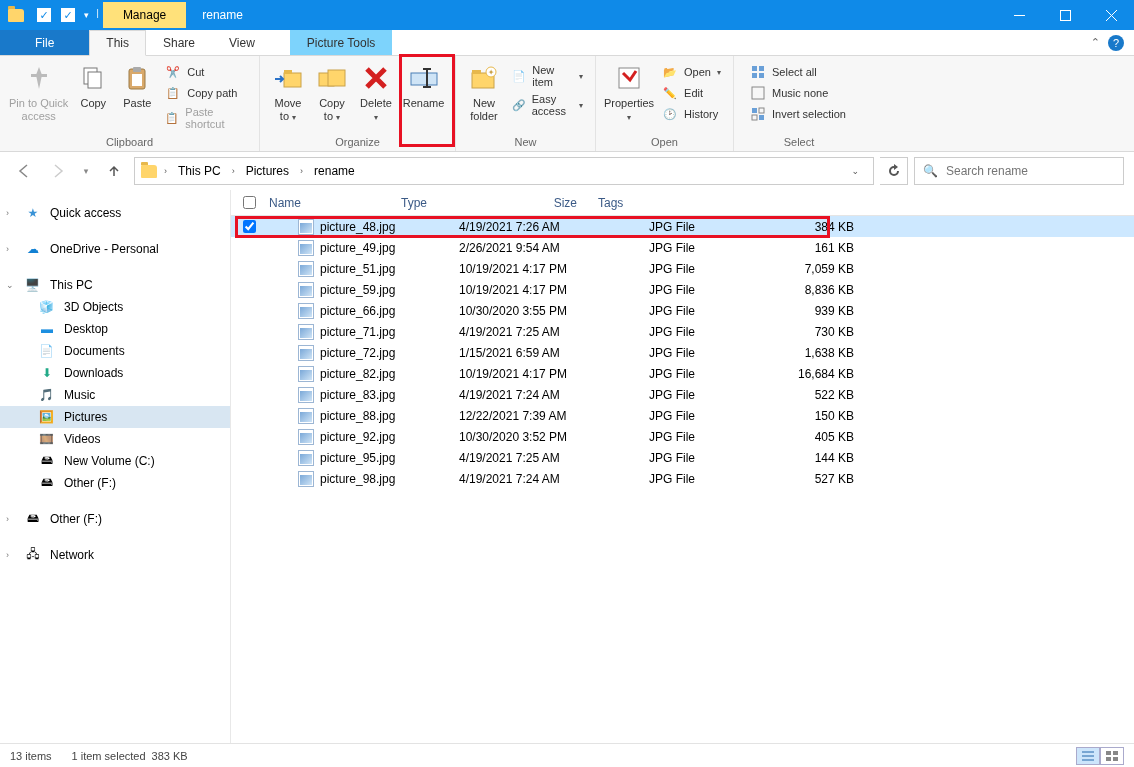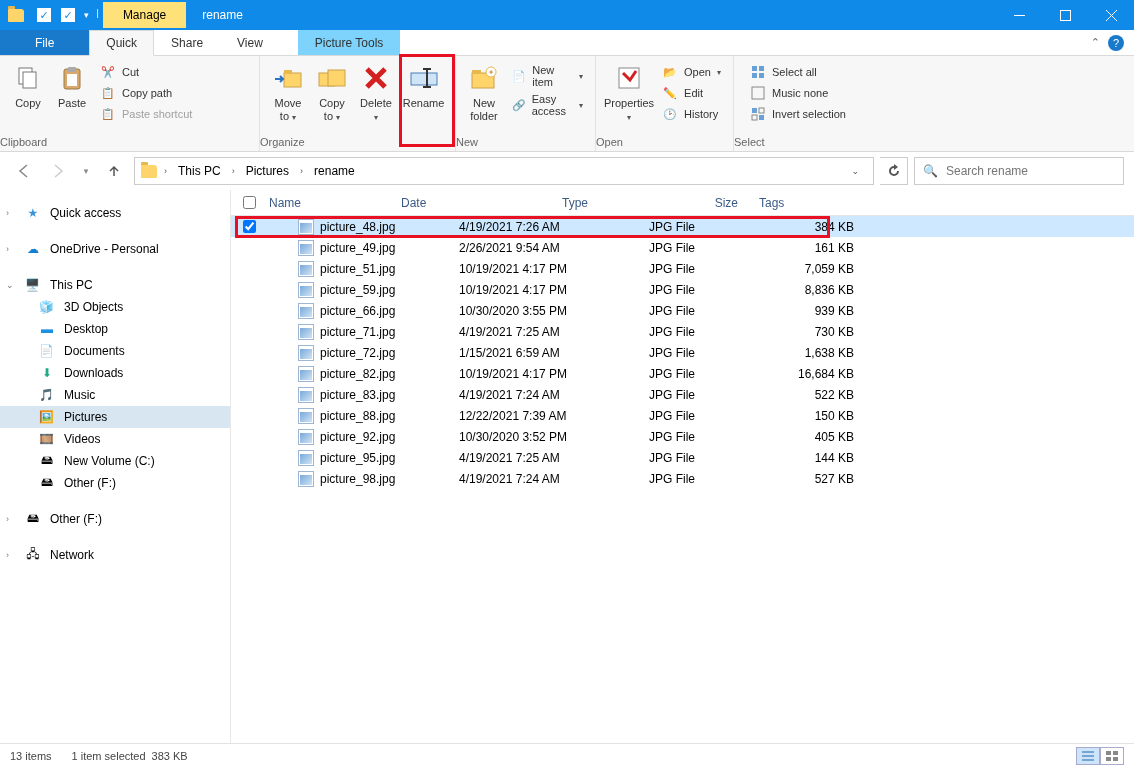--- a/index.html
+++ b/index.html
@@ -30,21 +30,21 @@
 .tab.file { background:#1979ca; color:#fff; padding:5px 34px 0; }
 .tab.active { background:#f7f7f7; border-color:#d9d9d9; border-bottom-color:#f7f7f7; margin-bottom:-1px; }
 .tab.ctx2 { background:#7dd3fc; }
 .collapse { margin-left:auto; display:flex; align-items:center; gap:8px; padding-right:10px; }
 .help-circle { width:16px; height:16px; border-radius:50%; background:#1979ca; color:#fff; font-size:11px; text-align:center; line-height:16px; }
 
 
 .ribbon { height:96px; background:#f7f7f7; border-bottom:1px solid #d9d9d9; display:flex; position:relative; }
 .rgroup { border-right:1px solid #e3e3e3; display:flex; flex-direction:column; }
 .rgroup-body { flex:1; display:flex; align-items:flex-start; padding:4px 6px 0; }
-.rgroup-label { font-size:11px; color:#666; padding-bottom:3px; }
+.rgroup-label { text-align:center; font-size:11px; color:#666; padding-bottom:3px; }
 .big-btn { display:flex; flex-direction:column; align-items:center; justify-content:flex-start; padding:2px 6px; gap:3px; min-width:44px; }
 .big-btn .ic { width:32px; height:32px; display:flex; align-items:center; justify-content:center; }
 .big-btn .lbl { font-size:11px; text-align:center; line-height:13px; color:#333; }
 .big-btn.dis .lbl { color:#a0a0a0; }
 .small-col { display:flex; flex-direction:column; gap:1px; padding-top:2px; }
 .small-btn { display:flex; align-items:center; gap:6px; padding:2px 6px; font-size:11px; color:#333; }
 .small-btn.dis { color:#a0a0a0; }
 .small-ic { width:16px; height:16px; display:flex; align-items:center; justify-content:center; }
 .drop-ar { font-size:8px; color:#555; }
 .hl-box { position:absolute; border:3px solid #e81123; pointer-events:none; }
@@ -137,35 +137,47 @@
         <svg width="11" height="11">
           <line x1="0" y1="0" x2="11" y2="11" stroke-width="1"></line>
           <line x1="11" y1="0" x2="0" y2="11" stroke-width="1"></line>
         </svg>
       </div>
   </div>
 </div>
 
 <div class="tabrow cap">
   <div class="tab file">File</div>
-  <div class="tab active">Quick</div>
+  <div class="tab active">This</div>
   <div class="tab">Share</div>
   <div class="tab">View</div>
   <div style="width:18px"></div>
   <div class="tab ctx2">Picture Tools</div>
   <div class="collapse">
     <span style="color:#666;font-size:11px">⌃</span>
     <span class="help-circle">?</span>
   </div>
 </div>
 
 <div class="ribbon cap">
 
   <div class="rgroup" style="width:260px">
     <div class="rgroup-body">
+      <div class="big-btn dis">
+        <div class="ic">
+            <svg width="26" height="26">
+              <g fill="#bbb">
+                <polygon points="13,2 16,10 13,24 10,10"></polygon>
+                <rect x="5" y="9" width="16" height="3"></rect>
+              </g>
+            </svg>
+          </div>
+        <div class="lbl" style="white-space:pre">Pin to Quick
+access</div>
+      </div>
       <div class="big-btn">
         <div class="ic">
             <svg width="26" height="26">
               <rect x="4" y="3" width="13" height="16" fill="#fff" stroke="#777"></rect>
               <rect x="8" y="7" width="13" height="16" fill="#fff" stroke="#777"></rect>
             </svg>
           </div>
         <div class="lbl">Copy</div>
       </div>
       <div class="big-btn">
@@ -456,21 +468,20 @@
         <span>Network</span>
       </div>
   </div>
 
   <div class="list">
     <div class="cols">
       <div class="col c-chk">
           <input type="checkbox" style="">
         </div>
       <div class="col c-name">Name</div>
-      <div class="col c-date">Date</div>
       <div class="col c-type">Type</div>
       <div class="col c-size">Size</div>
       <div class="col c-tags">Tags</div>
     </div>
     <div class="rows" id="rows">
       <div class="hl-row" style="left:4px;top:0;width:595px;height:22px"></div>
     <div class="row sel">
           <div class="col c-chk">
             <input type="checkbox" checked="" style="">
           </div>

